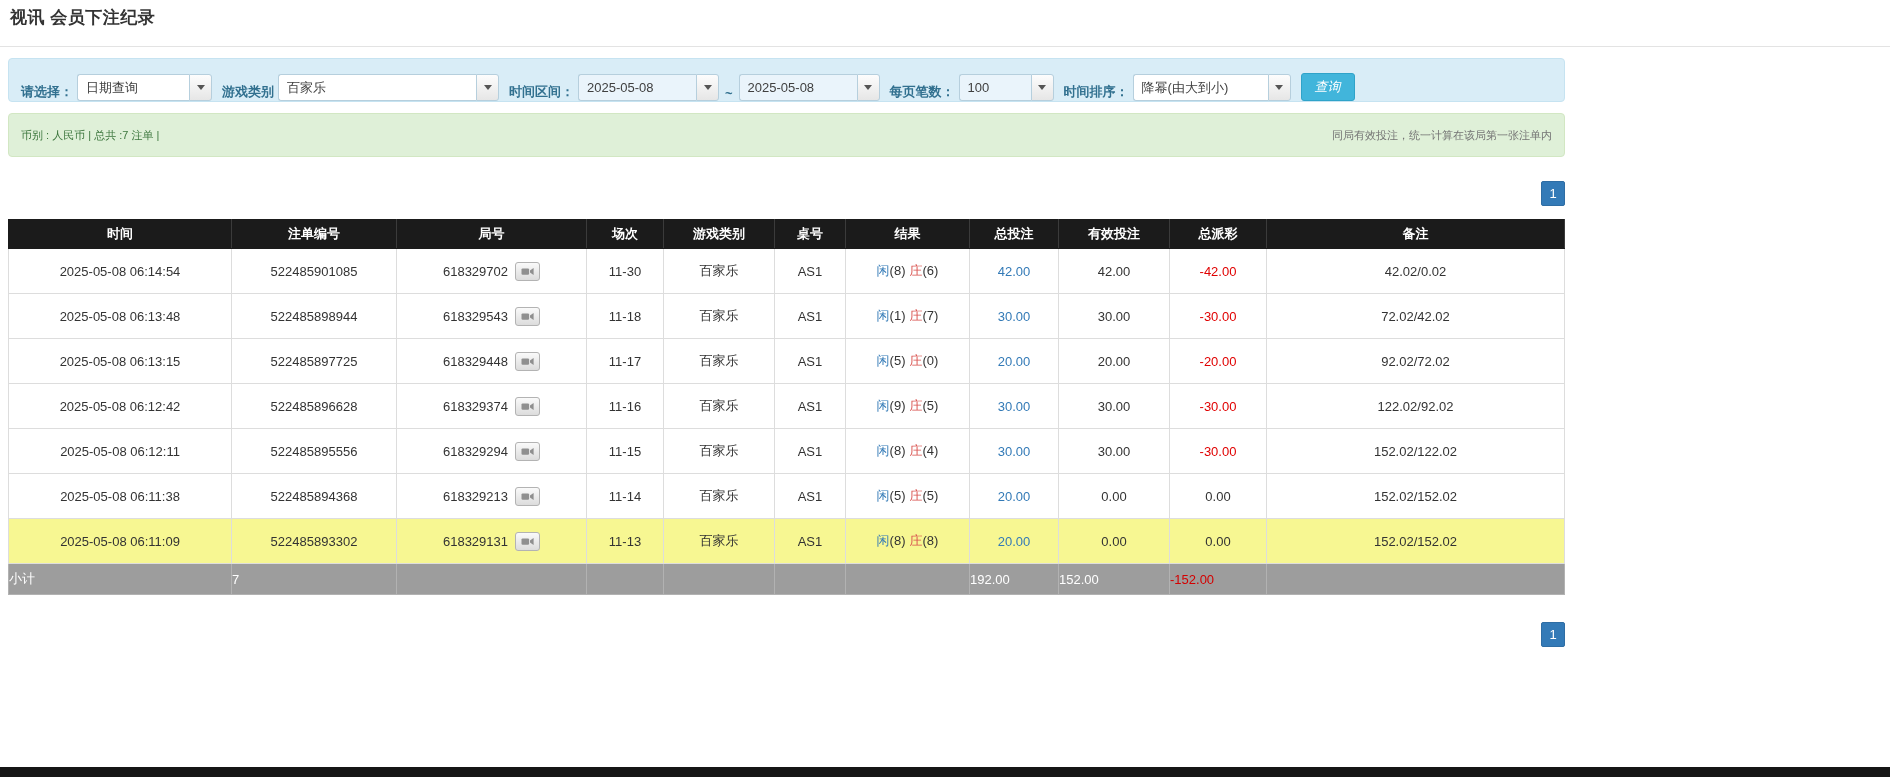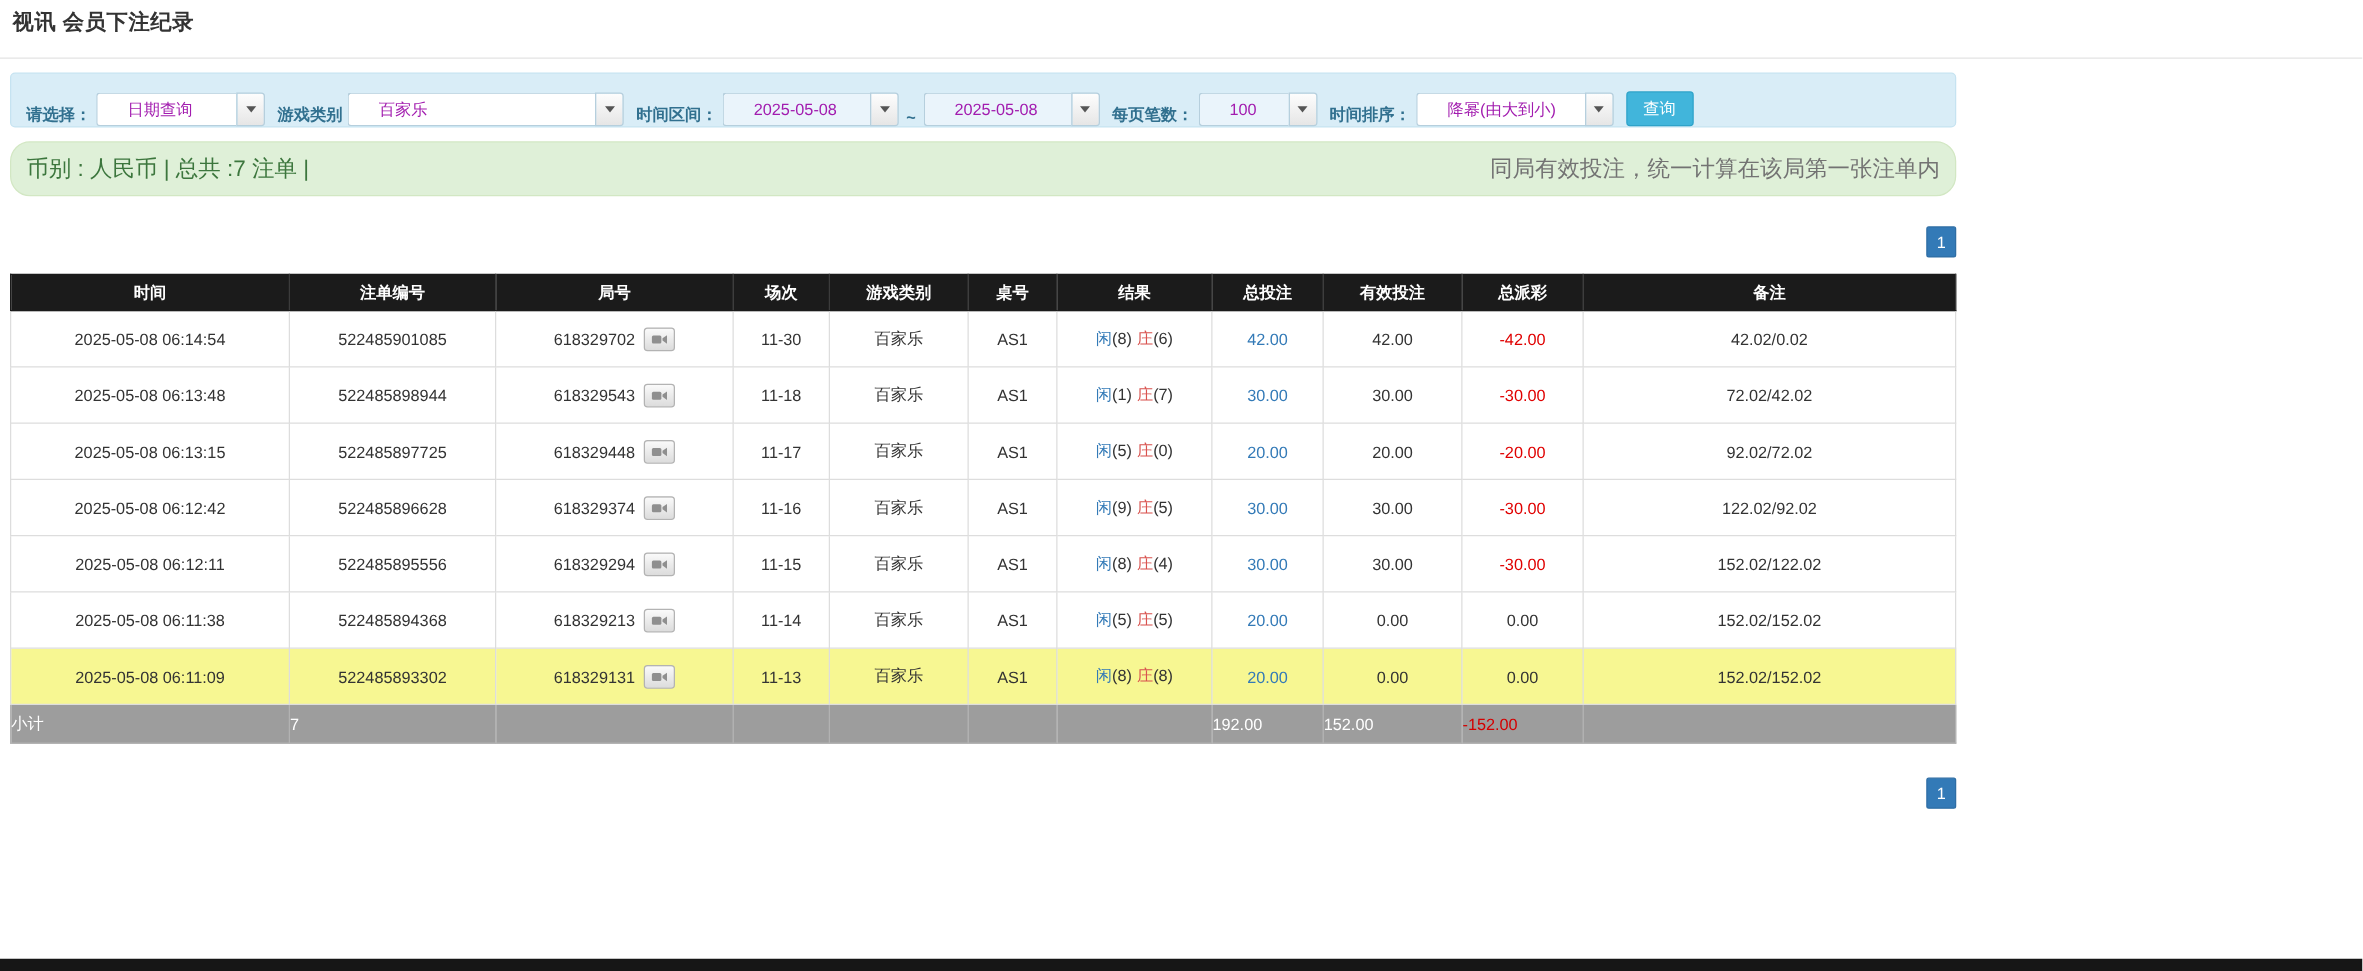--- a/index.html
+++ b/index.html
@@ -38,23 +38,23 @@
     margin: 0 4px 0 10px;
   }
   .filter-label:first-child { margin-left: 4px; }
   .combo { display: inline-flex; height: 27px; }
   .combo input {
     height: 27px;
     border: 1px solid #b6cfdd;
     border-right: none;
     border-radius: 3px 0 0 3px;
     background: #fff;
-    padding: 0 24px;
+    padding: 0 8px;
     font-size: 13px;
-    color: #a21caf;
+    color: #404040;
     outline: none;
     font-family: inherit;
   }
   .combo.tint input { background: #eaf4fb; }
   .combo .combo-btn {
     width: 23px; height: 27px;
     border: 1px solid #b6cfdd;
     border-radius: 0 3px 3px 0;
     background: linear-gradient(#fdfdfd, #e6e6e6);
     cursor: pointer;
@@ -66,32 +66,33 @@
     border-right: 4px solid transparent;
     border-top: 5px solid #555;
   }
   .range-sep { font-size: 13px; color: #31708f; margin: 0 6px; font-weight: bold; }
   .search-btn {
     margin-left: 10px;
     height: 28px; padding: 0 13px;
     background: #41b5db; border: 1px solid #2fa3c9;
     color: #fff; font-size: 13px; border-radius: 3px; cursor: pointer;
     font-family: inherit;
+    font-style: italic;
   }
 
   
   .info-bar {
     margin-top: 11px;
     background: #dff0d8;
     border: 1px solid #d2e7c3;
-    border-radius: 16px;
+    border-radius: 4px;
     height: 44px;
     display: flex; align-items: center; justify-content: space-between;
     padding: 0 12px;
-    font-size: 18px;
+    font-size: 11px;
   }
   .info-left { color: #3c763d; }
   .info-right { color: #737373; }
 
   
   .pager { display: flex; justify-content: flex-end; }
   .pager.top { margin: 24px 0 13px 0; }
   .pager.bottom { margin: 27px 0 0 0; }
   .page-btn {
     min-width: 24px; height: 25px;

